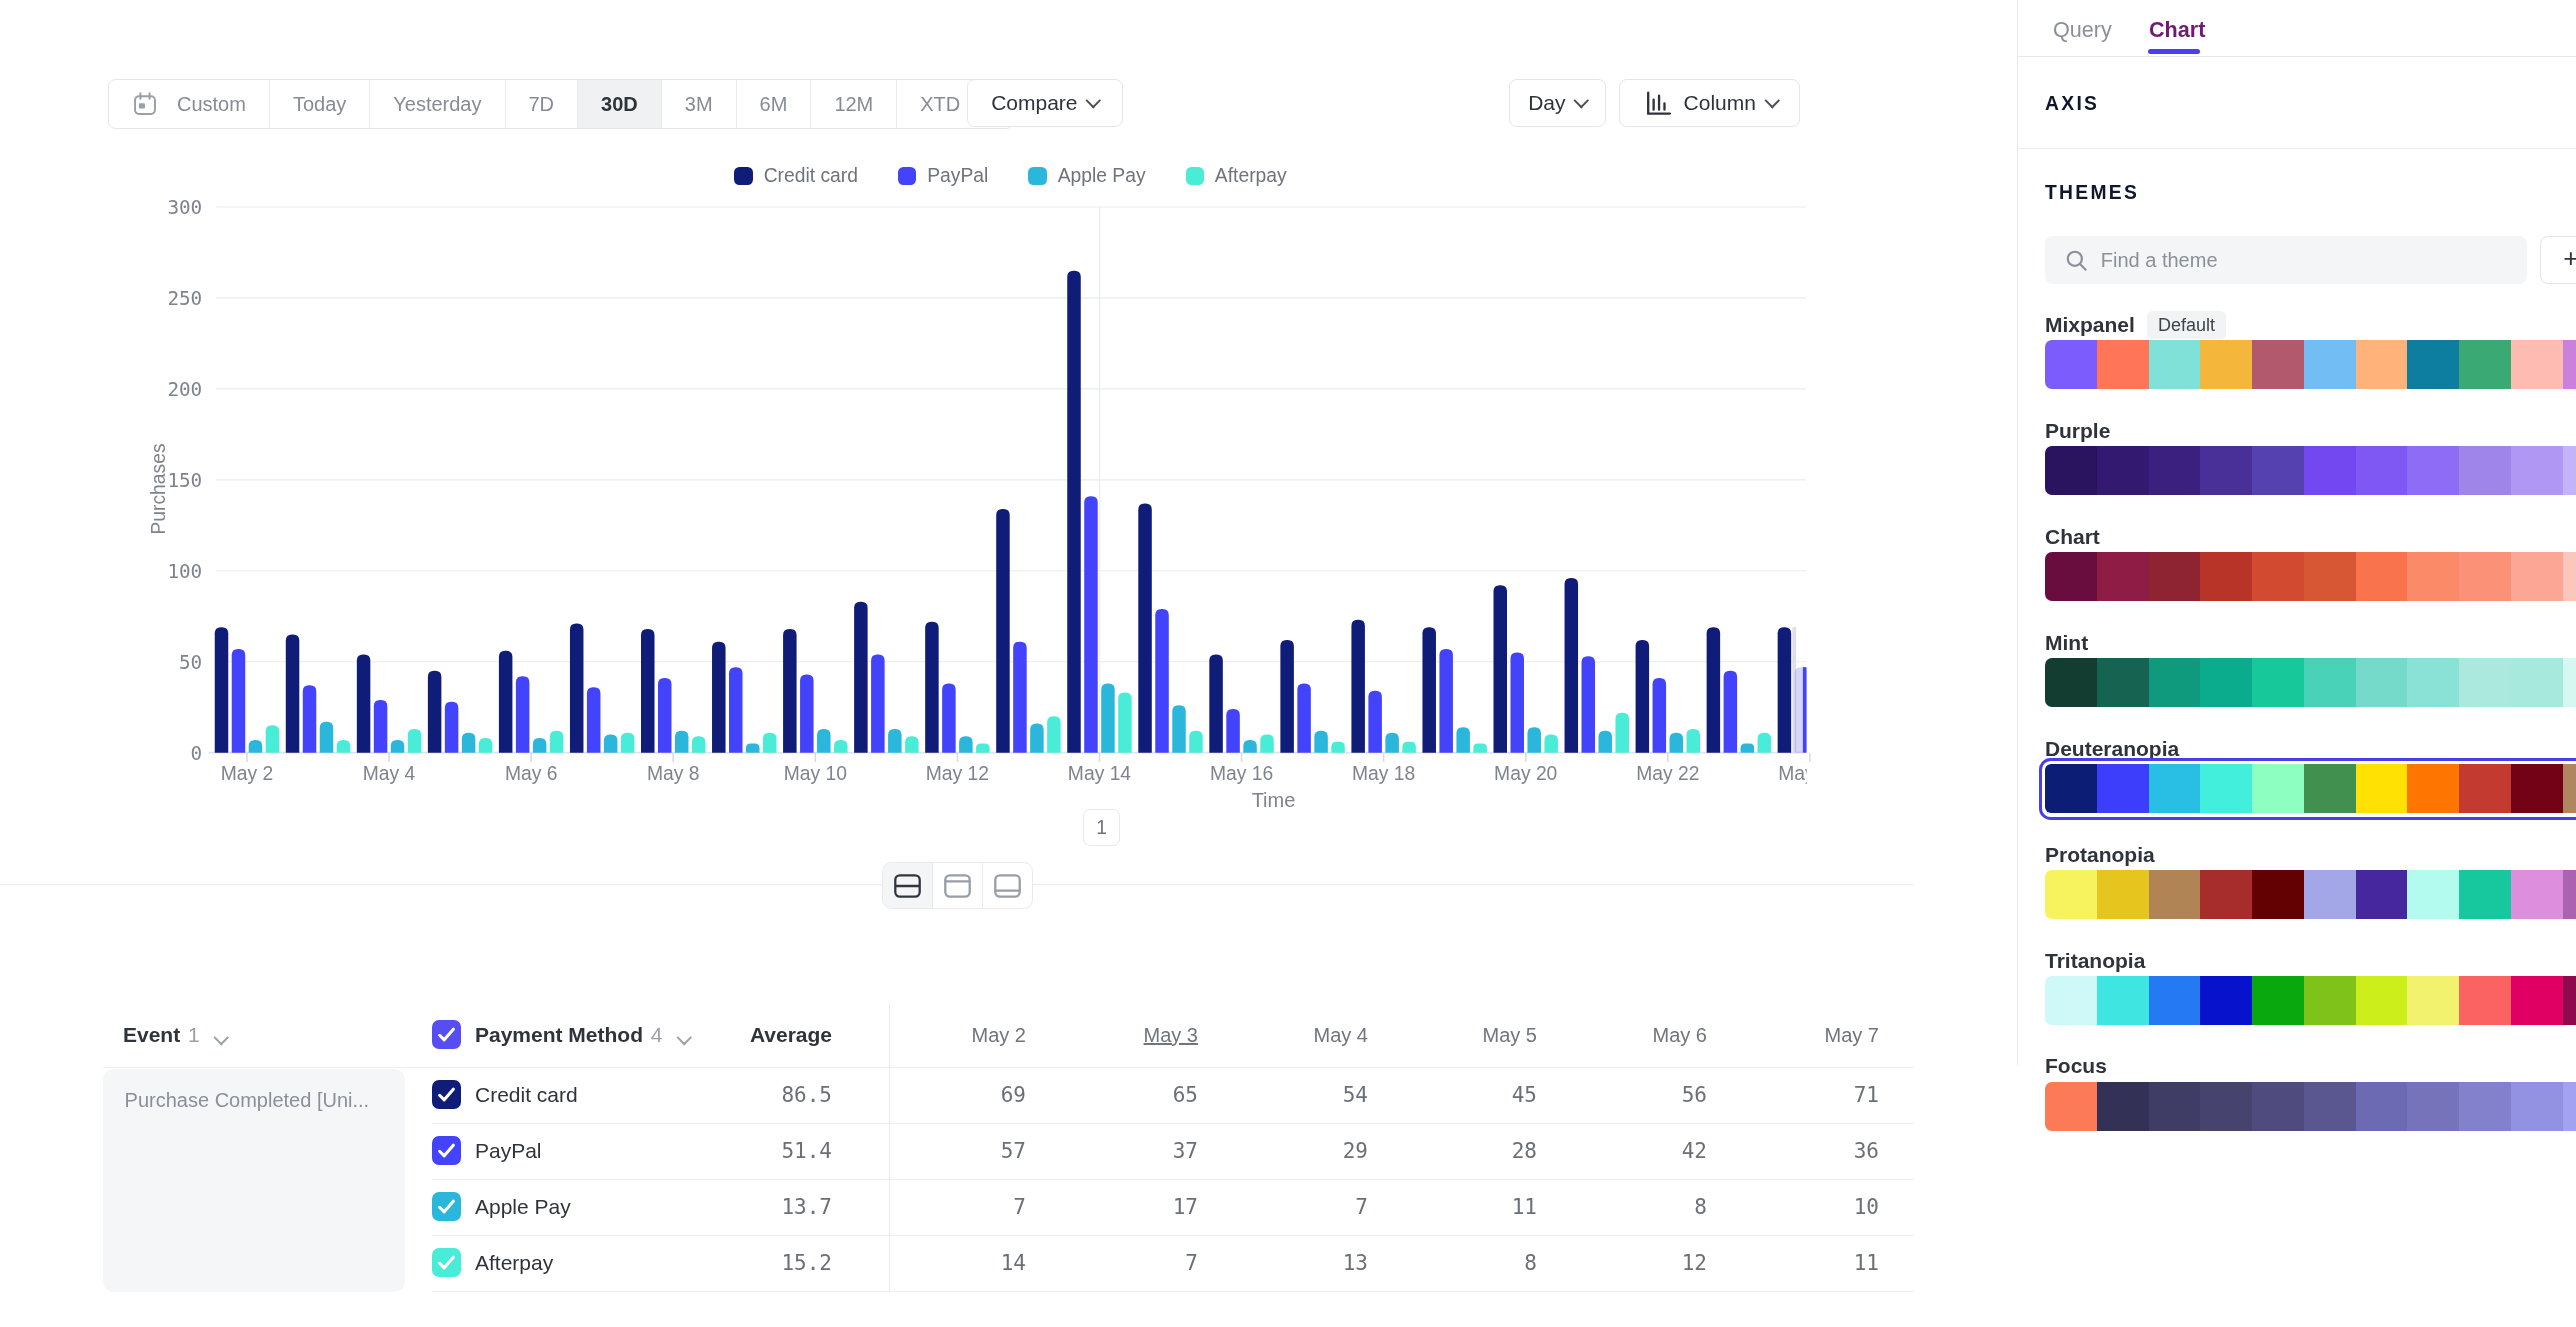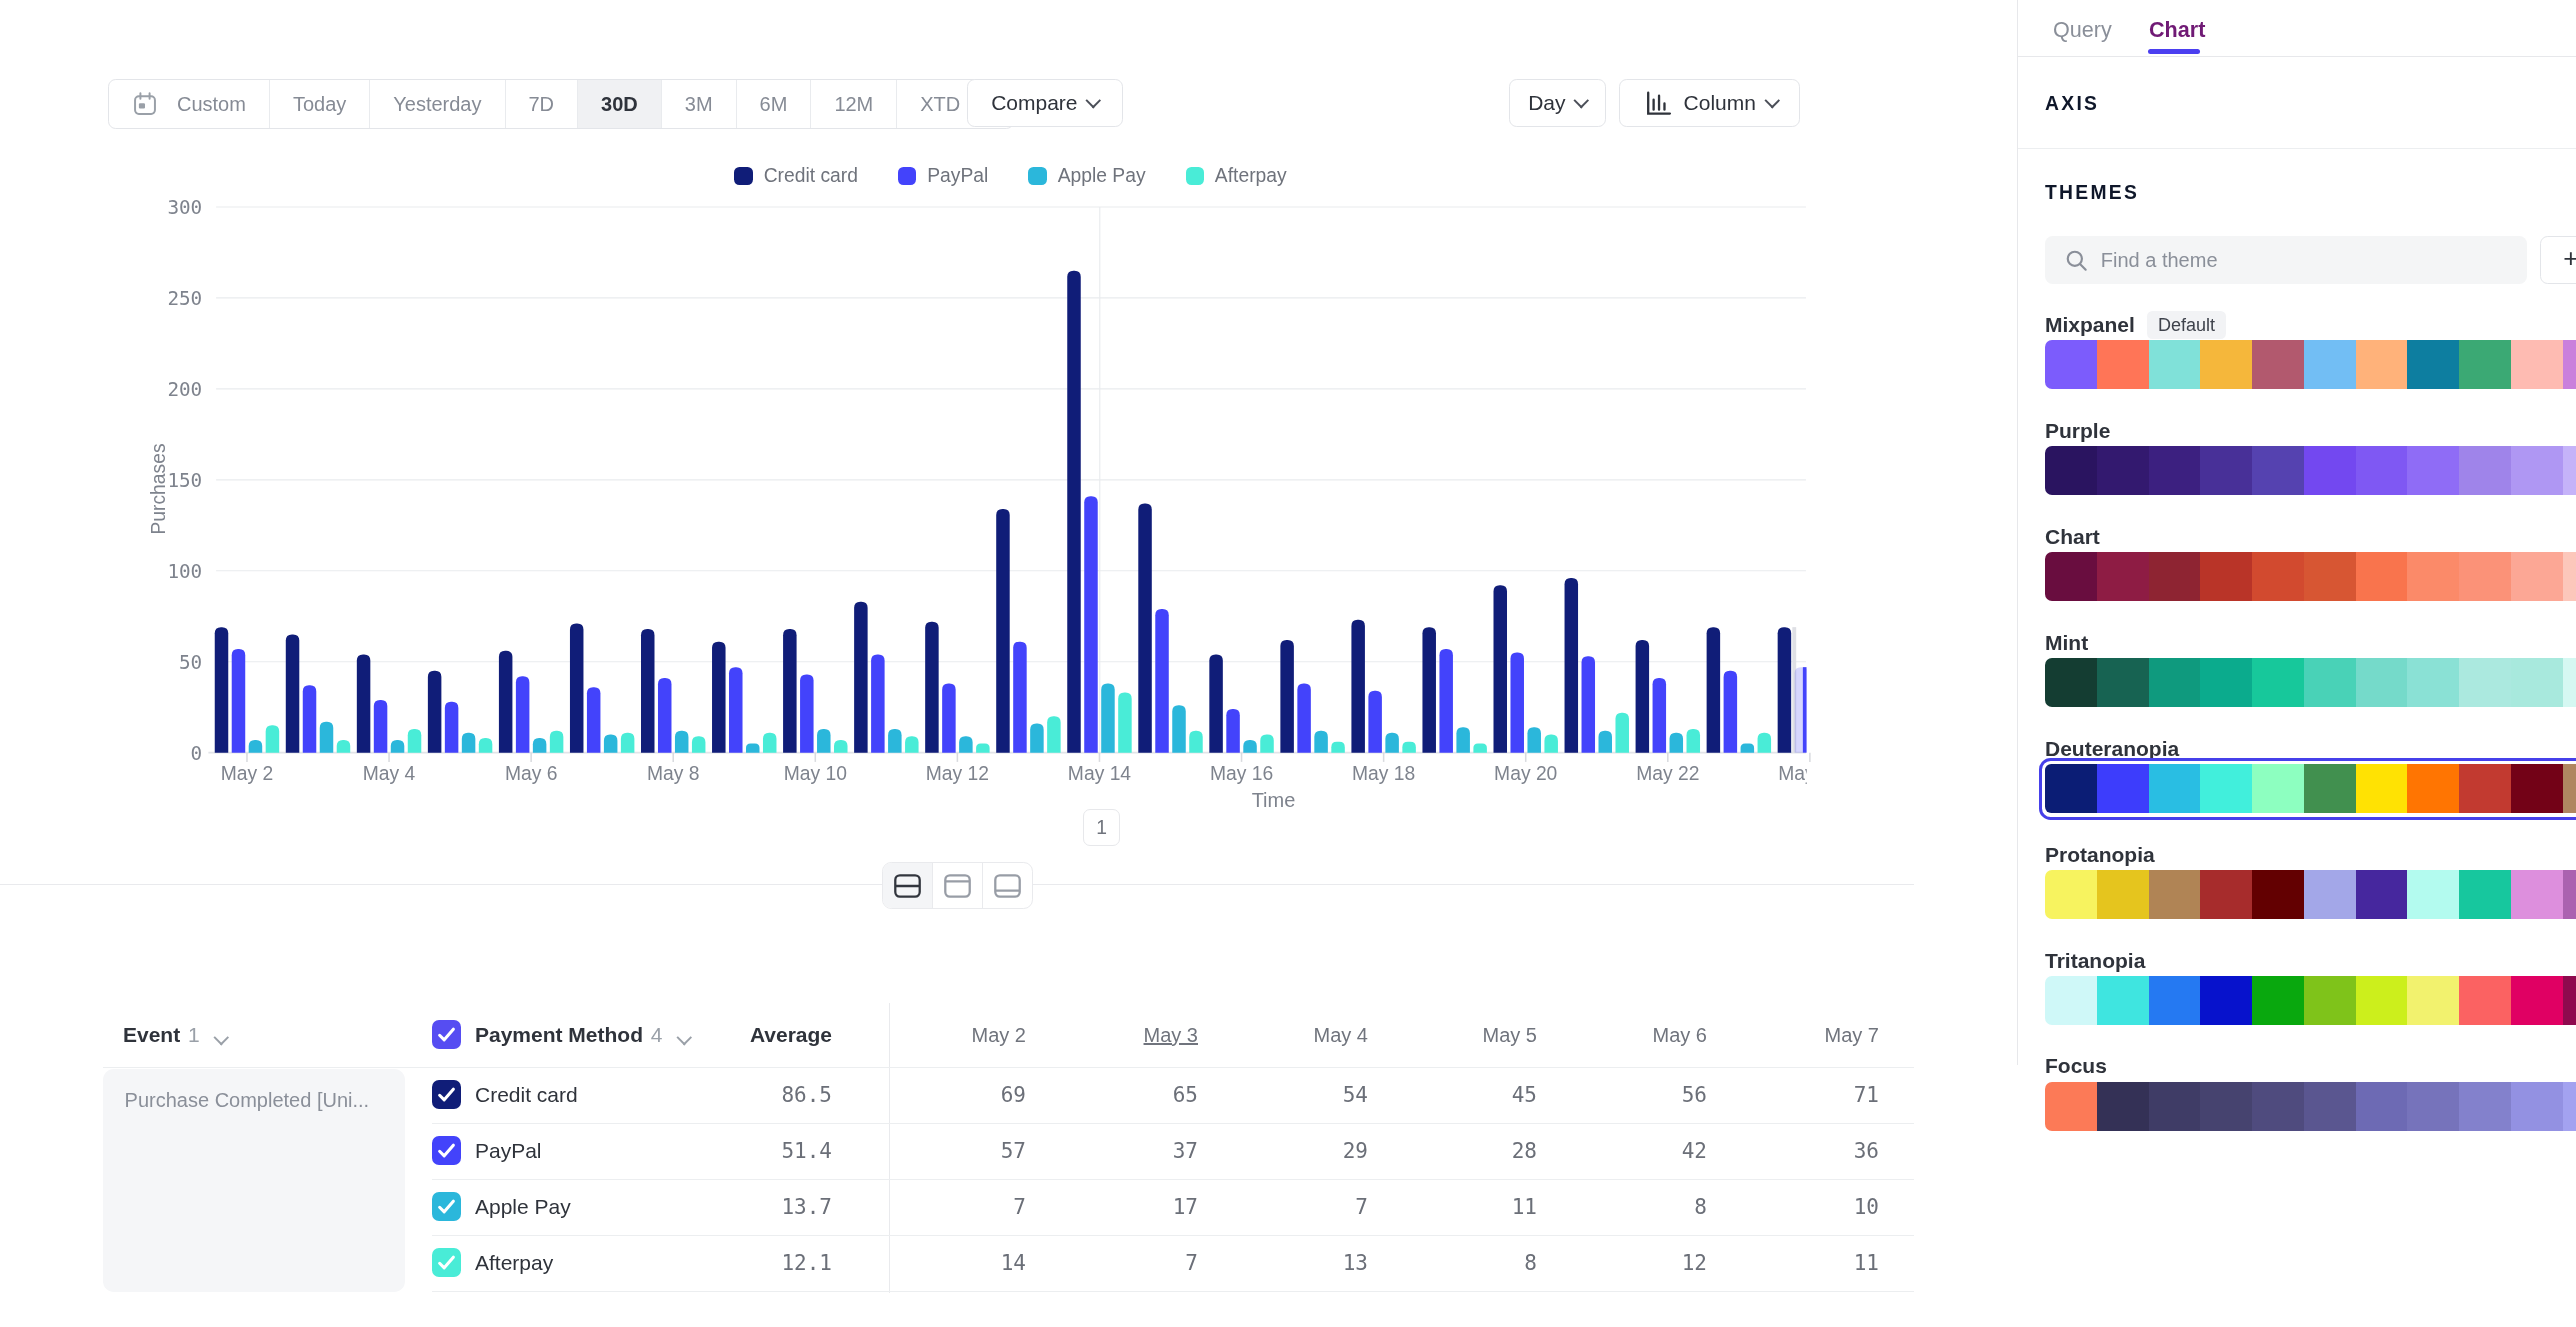--- a/index.html
+++ b/index.html
@@ -410,21 +410,21 @@
         <div class="cellnum mono" style="left:1771px;top:1195px;">10</div>
         <div class="hline" style="left:432px;top:1235px;width:1482px;"></div>
       </div>
       <div>
         <div class="cbox" style="left:432px;top:1248px;background:#49ecd7;">
           <svg width="29" height="29" viewBox="0 0 38 38" fill="none">
             <path d="M10 20 L16 26 L28 12" stroke="#fff" stroke-width="4" stroke-linecap="round" stroke-linejoin="round"></path>
           </svg>
         </div>
         <div class="rowlabel" style="left:475px;top:1251px;">Afterpay</div>
-        <div class="cellnum mono" style="left:724px;top:1251px;">12.1</div>
+        <div class="cellnum mono" style="left:724px;top:1251px;">15.2</div>
         <div class="cellnum mono" style="left:918px;top:1251px;">14</div>
         <div class="cellnum mono" style="left:1090px;top:1251px;">7</div>
         <div class="cellnum mono" style="left:1260px;top:1251px;">13</div>
         <div class="cellnum mono" style="left:1429px;top:1251px;">8</div>
         <div class="cellnum mono" style="left:1599px;top:1251px;">12</div>
         <div class="cellnum mono" style="left:1771px;top:1251px;">11</div>
         <div class="hline" style="left:432px;top:1291px;width:1482px;"></div>
       </div>
     </div>
 </div>

